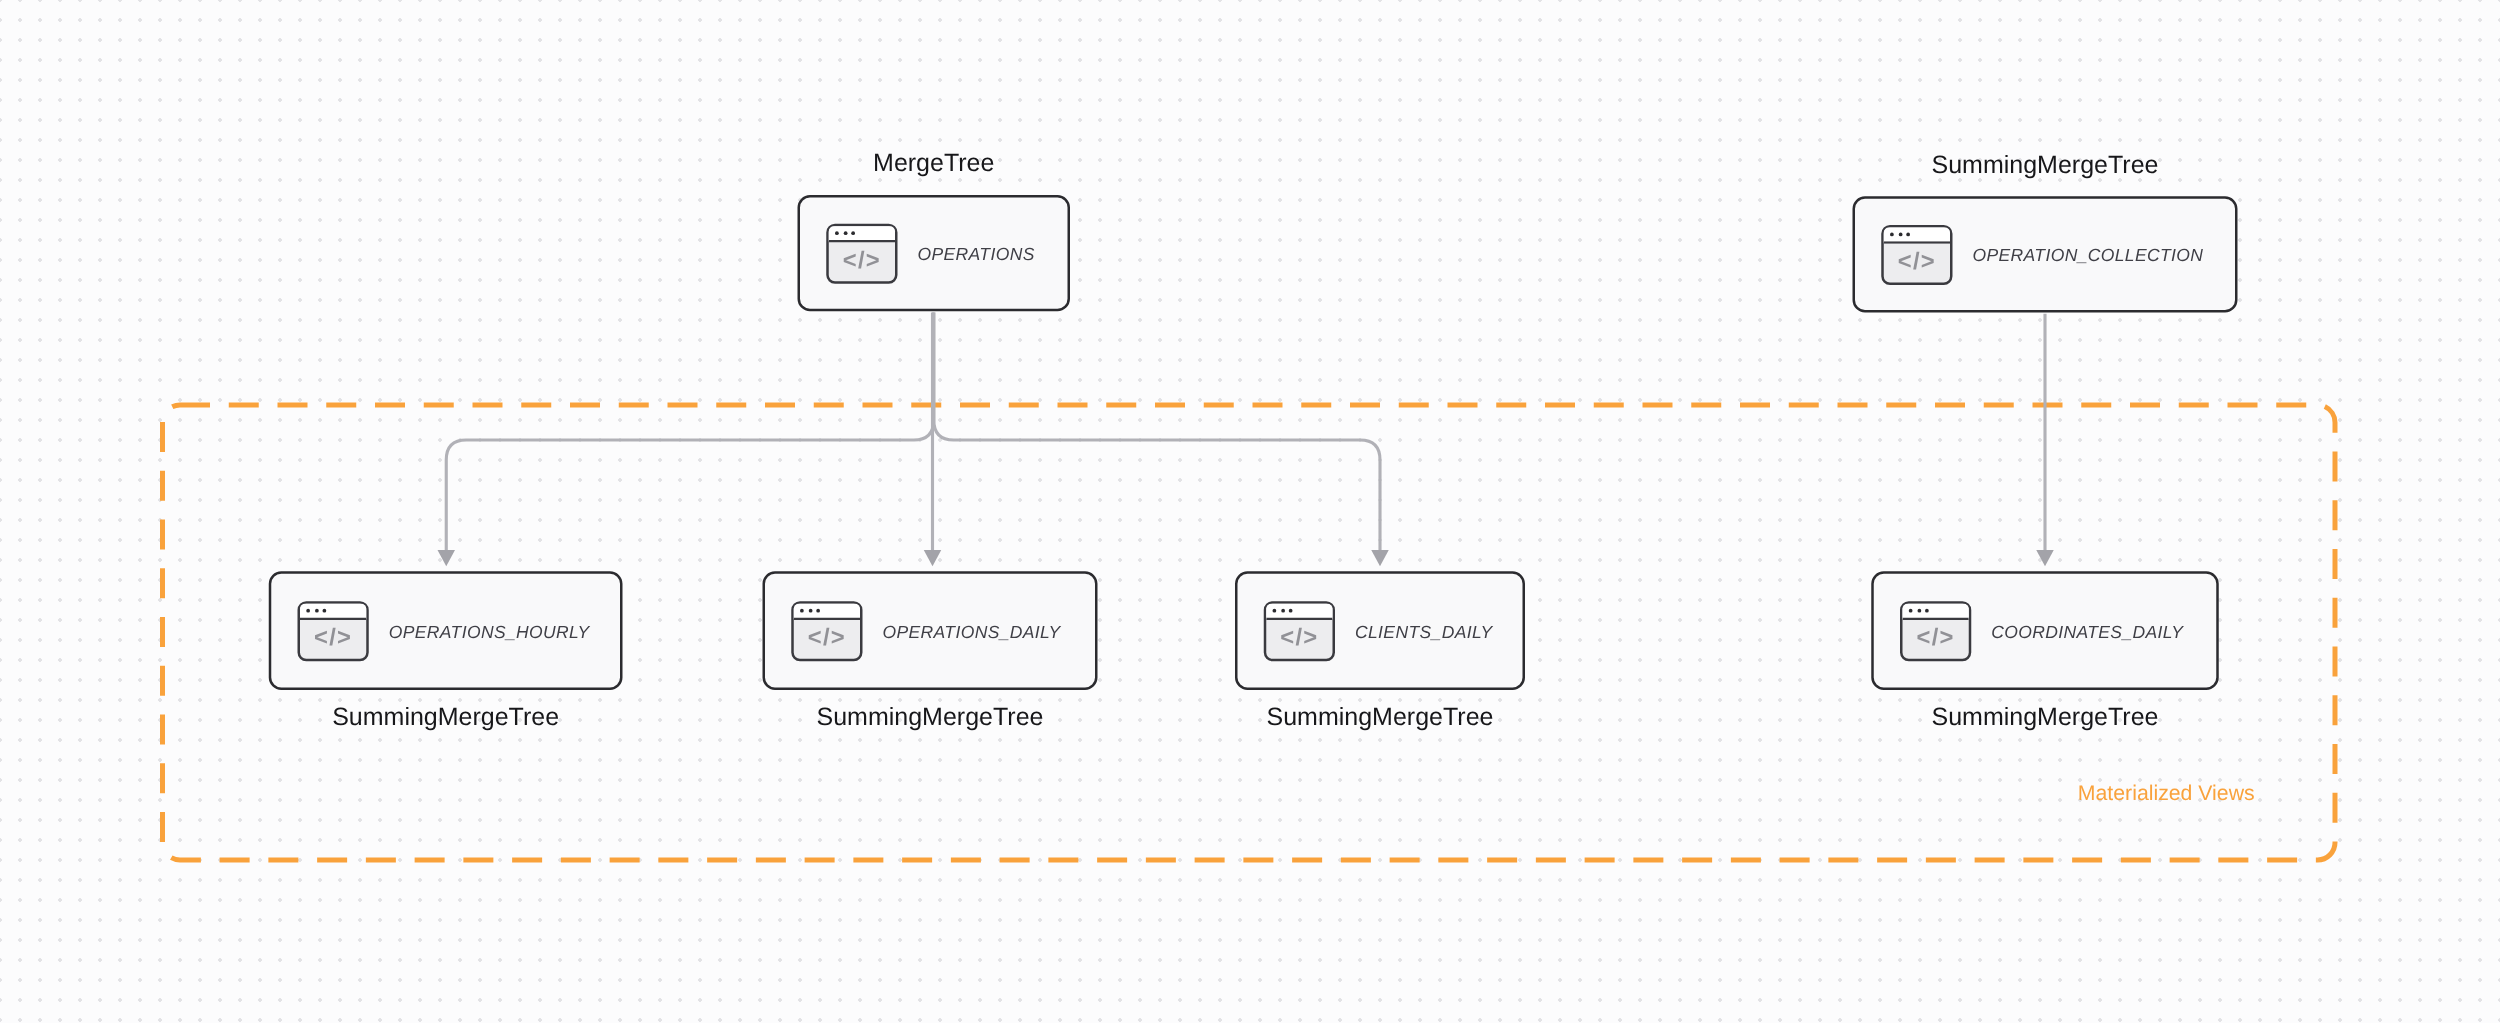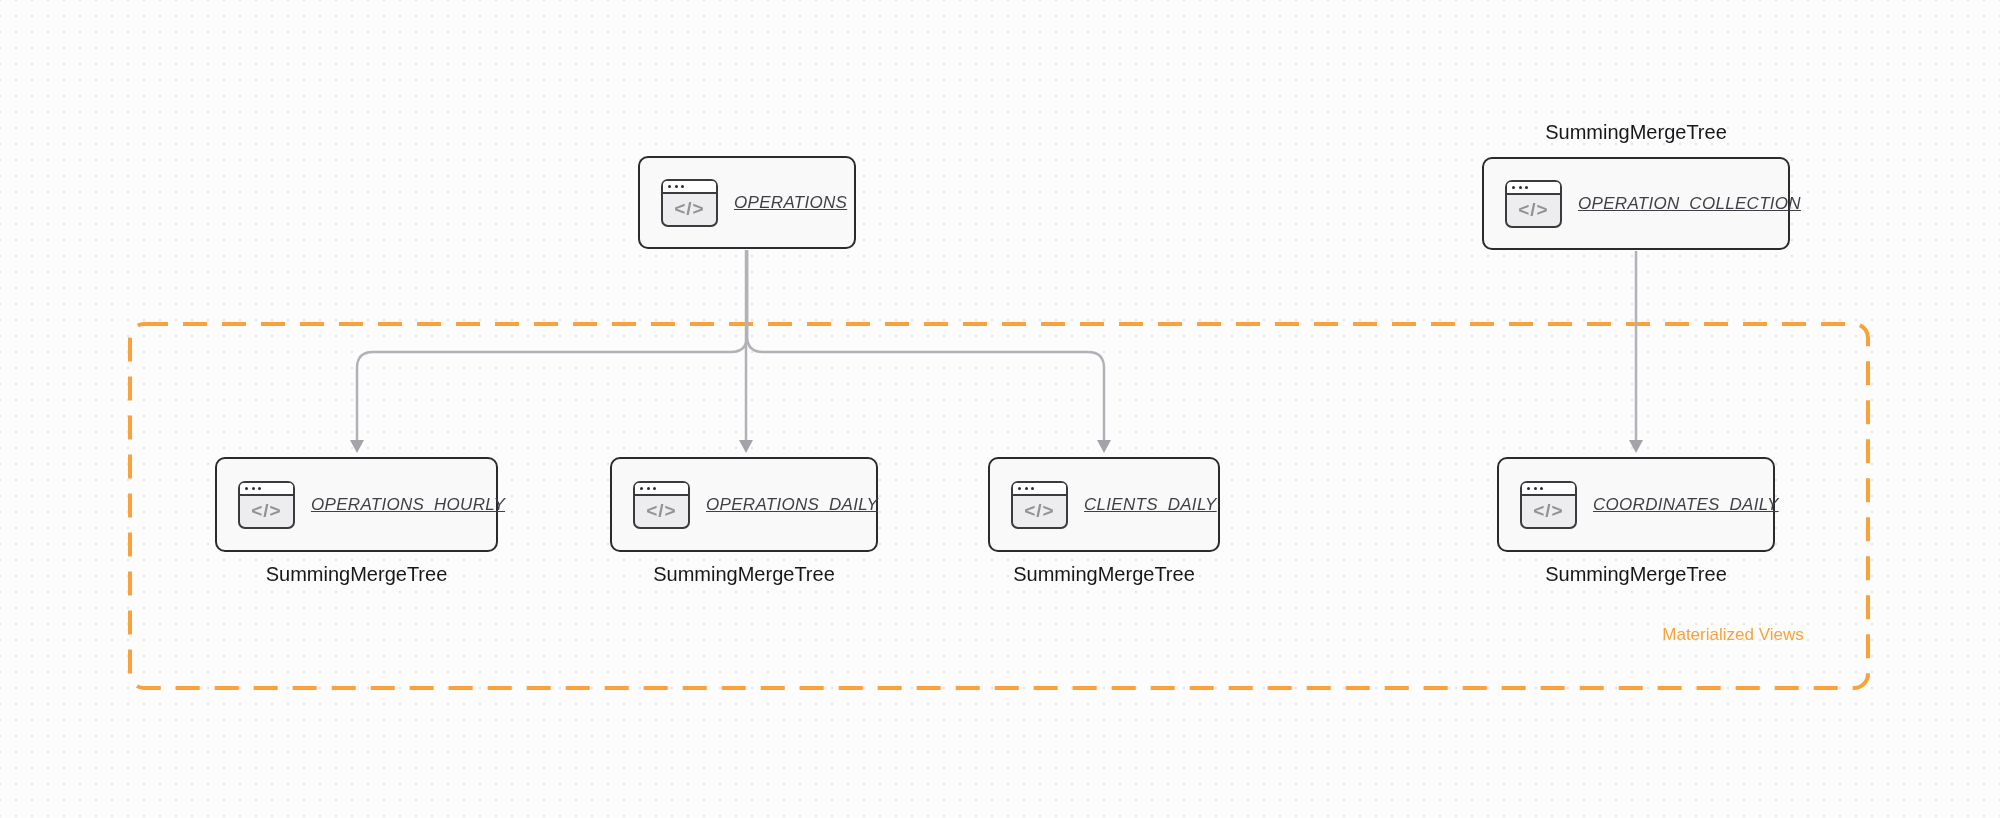--- a/index.html
+++ b/index.html
@@ -59,26 +59,25 @@
     background: #f9f9fa;
     border: 2.5px solid #2b2b2f;
     border-radius: 10px;
     display: flex;
     align-items: center;
     padding-left: 21px;
     gap: 16px;
     box-sizing: border-box;
   }
   .node-label {
-    font-size: 17px;
+    font-size: 14px;
     font-style: italic;
     letter-spacing: 0.3px;
     color: #3f3f46;
     white-space: nowrap;
-    text-decoration: underline;
   }
   .win-icon {
     width: 57px;
     height: 48px;
     border: 2.5px solid #3a3a3f;
     border-radius: 7px;
     background: #ededef;
     position: relative;
     flex-shrink: 0;
     box-sizing: border-box;
@@ -132,20 +131,21 @@
     <path d="M 350 440 L 364 440 L 357 453 Z"></path>
     <path d="M 739 440 L 753 440 L 746 453 Z"></path>
     <path d="M 1097 440 L 1111 440 L 1104 453 Z"></path>
     <path d="M 1629 440 L 1643 440 L 1636 453 Z"></path>
   </g>
 </svg>
 
 <div class="group-label">Materialized Views</div>
 
 <div class="node-wrap" style="left:638px; top:156px; width:218px; height:93px;">
+  <div class="type-label above">MergeTree</div>
   <div class="node">
     <div class="win-icon">
       <div class="bar">
           <span class="dot"></span>
           <span class="dot"></span>
           <span class="dot"></span>
         </div>
       <div class="glyph">&lt;/&gt;</div>
     </div>
     <div class="node-label">OPERATIONS</div>

